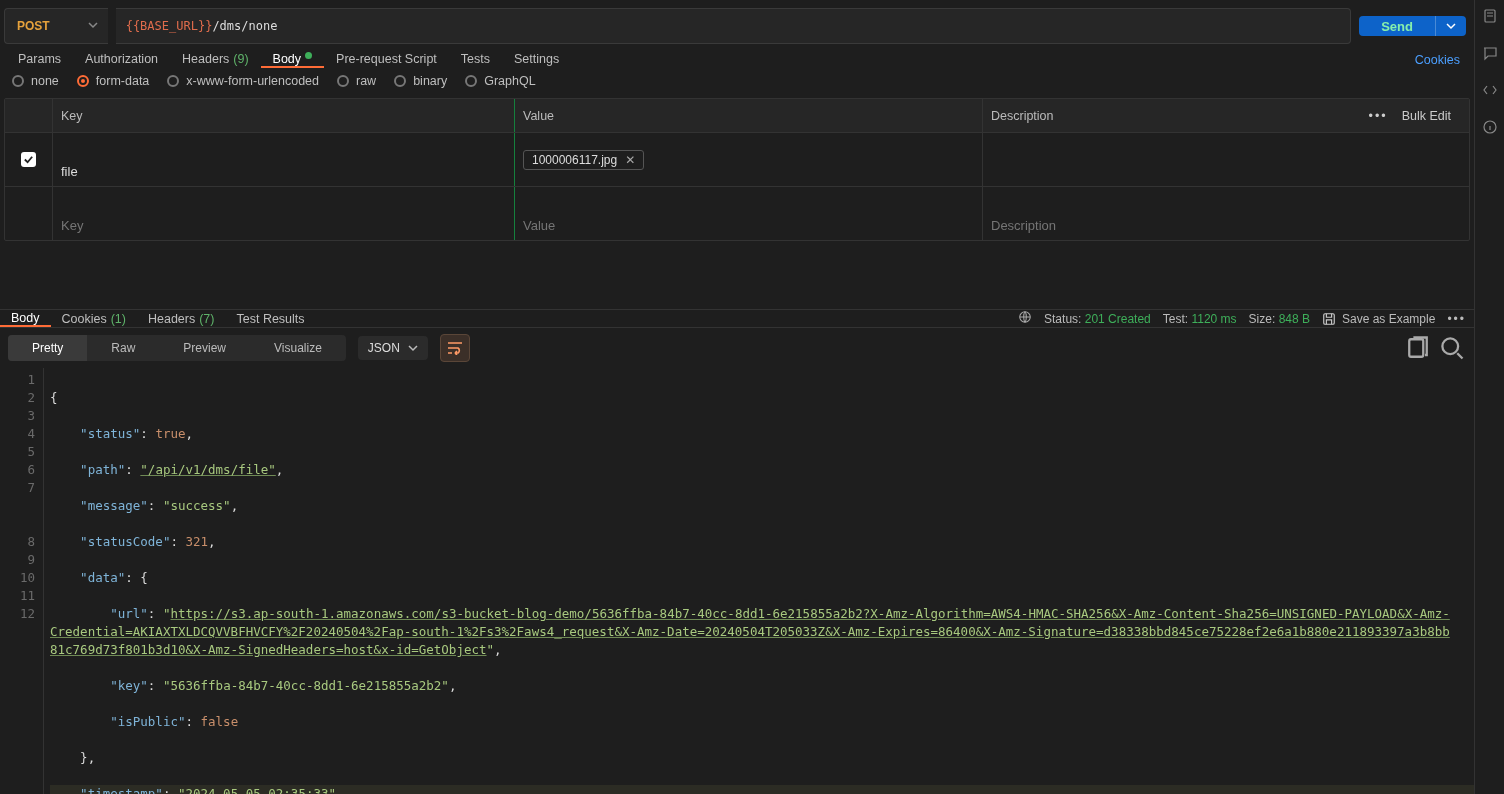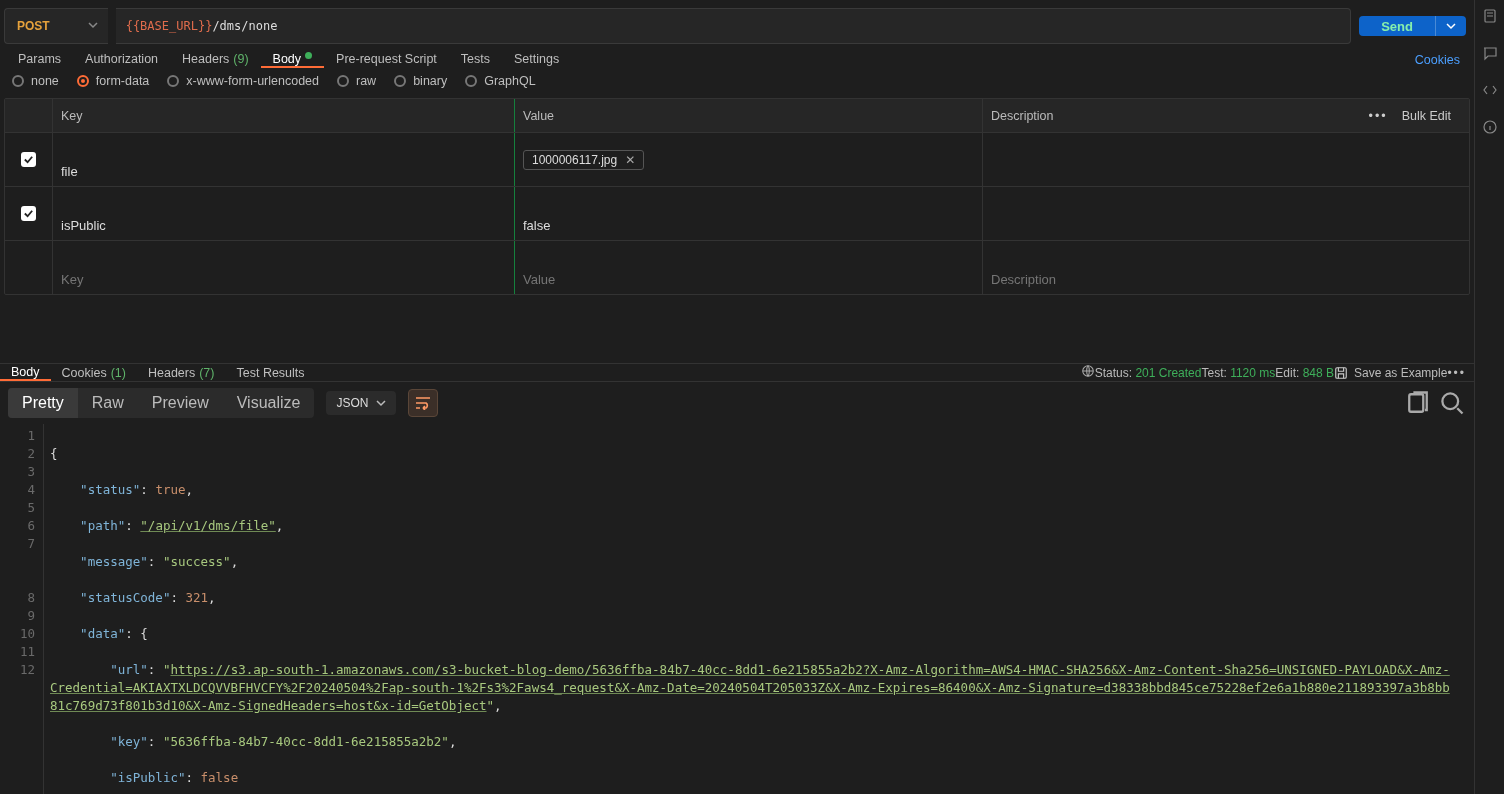--- a/index.html
+++ b/index.html
@@ -52,29 +52,29 @@
   .chk svg { width: 11px; height: 11px; }
   .filechip { display: inline-flex; align-items: center; gap: 8px; border: 1px solid #555; border-radius: 3px; padding: 2px 8px; font-size: 12px; color: #ddd; }
   .filechip .x { color: #aaa; cursor: pointer; }
 
   
   .respbar { display: flex; align-items: center; height: 36px; border-top: 1px solid #333; border-bottom: 1px solid #333; margin-top: 68px; font-size: 12.5px; color: #bfbfbf; }
   .respbar .tab { padding: 0 11px; height: 100%; display: flex; align-items: center; gap: 4px; cursor: pointer; }
   .respbar .tab.active { color: #fff; border-bottom: 2px solid #ff6c37; }
   .respbar .tab .cnt { color: #5fb36a; }
   .respbar .spacer { flex: 1; }
-  .respmeta { display: flex; align-items: center; padding-right: 8px; color: #bbb; font-size: 12px; }
+  .respmeta { display: flex; align-items: center; gap: 12px; padding-right: 8px; color: #bbb; font-size: 12px; }
   .respmeta .grn { color: #3eaf5a; }
   .respmeta .save { display: flex; align-items: center; gap: 6px; cursor: pointer; }
   .respmeta svg { width: 14px; height: 14px; }
 
   
   .viewbar { display: flex; align-items: center; gap: 6px; padding: 6px 8px; }
   .viewtabs { display: flex; background: #2b2b2b; border-radius: 4px; overflow: hidden; }
-  .viewtabs .vt { padding: 6px 14px; font-size: 16px; color: #bbb; cursor: pointer; }
+  .viewtabs .vt { padding: 6px 24px; font-size: 12px; color: #bbb; cursor: pointer; }
   .viewtabs .vt.active { background: #3a3a3a; color: #fff; }
   .fmt { display: flex; align-items: center; gap: 8px; background: #2b2b2b; border-radius: 4px; padding: 5px 10px; font-size: 12px; color: #ddd; margin-left: 6px; cursor: pointer; }
   .wrapbtn { width: 30px; height: 28px; background: #3b2f28; border: 1px solid #5a4638; border-radius: 4px; margin-left: 6px; display: flex; align-items: center; justify-content: center; cursor: pointer; }
   .wrapbtn svg { stroke: #ff9a66; }
   .viewbar .spacer { flex: 1; }
   .iconbtn { width: 28px; height: 28px; display: flex; align-items: center; justify-content: center; color: #aaa; cursor: pointer; }
 
   
   .codewrap { display: flex; font-family: Menlo, Consolas, monospace; font-size: 12.5px; line-height: 18px; }
   .gutter { width: 44px; text-align: right; color: #6a6a6a; padding: 3px 8px 0 0; user-select: none; border-right: 1px solid #333; }
@@ -206,38 +206,20 @@
           <span class="filechip">
             <span>1000006117.jpg</span>
             <span class="x">✕</span>
           </span>
         </div>
         <div class="cell c-desc">
             <input class="txt" value="" style="">
           </div>
       </div>
 
-      <div class="row">
-        <div class="cell c-chk">
-            <span class="chk">
-              <svg viewBox="0 0 12 12" fill="none" stroke="#222" stroke-width="2">
-                <path d="M2 6 L5 9 L10 3"></path>
-              </svg>
-            </span>
-          </div>
-        <div class="cell c-key">
-            <input class="txt" value="isPublic" style="">
-          </div>
-        <div class="cell c-val">
-            <input class="txt" value="false" style="">
-          </div>
-        <div class="cell c-desc">
-            <input class="txt" value="" style="">
-          </div>
-      </div>
 
       <div class="row">
         <div class="cell c-chk"></div>
         <div class="cell c-key">
             <input class="txt placeholder" placeholder="Key" style="">
           </div>
         <div class="cell c-val">
             <input class="txt placeholder" placeholder="Value" style="">
           </div>
         <div class="cell c-desc">
@@ -262,21 +244,21 @@
           <span>Test Results</span>
         </div>
       <div class="spacer"></div>
       <div class="respmeta">
         <span><svg viewBox="0 0 16 16" fill="none" stroke="#aaa" stroke-width="1.2">
               <circle cx="8" cy="8" r="6"></circle>
               <path d="M2 8h12M8 2c2 2 2 10 0 12M8 2c-2 2-2 10 0 12"></path>
             </svg></span>
         <span><span>Status:</span> <span class="grn">201 Created</span></span>
         <span><span>Test:</span> <span class="grn">1120 ms</span></span>
-        <span><span>Edit:</span> <span class="grn">848 B</span></span>
+        <span><span>Size:</span> <span class="grn">848 B</span></span>
         <span class="save">
           <svg viewBox="0 0 16 16" fill="none" stroke="#ccc" stroke-width="1.3">
               <rect x="2" y="2" width="12" height="12" rx="1.5"></rect>
               <path d="M5 2v4h6V2M5 14v-5h6v5"></path>
             </svg>
           <span>Save as Example</span>
         </span>
         <span style="letter-spacing:2px;">•••</span>
       </div>
     </div>

